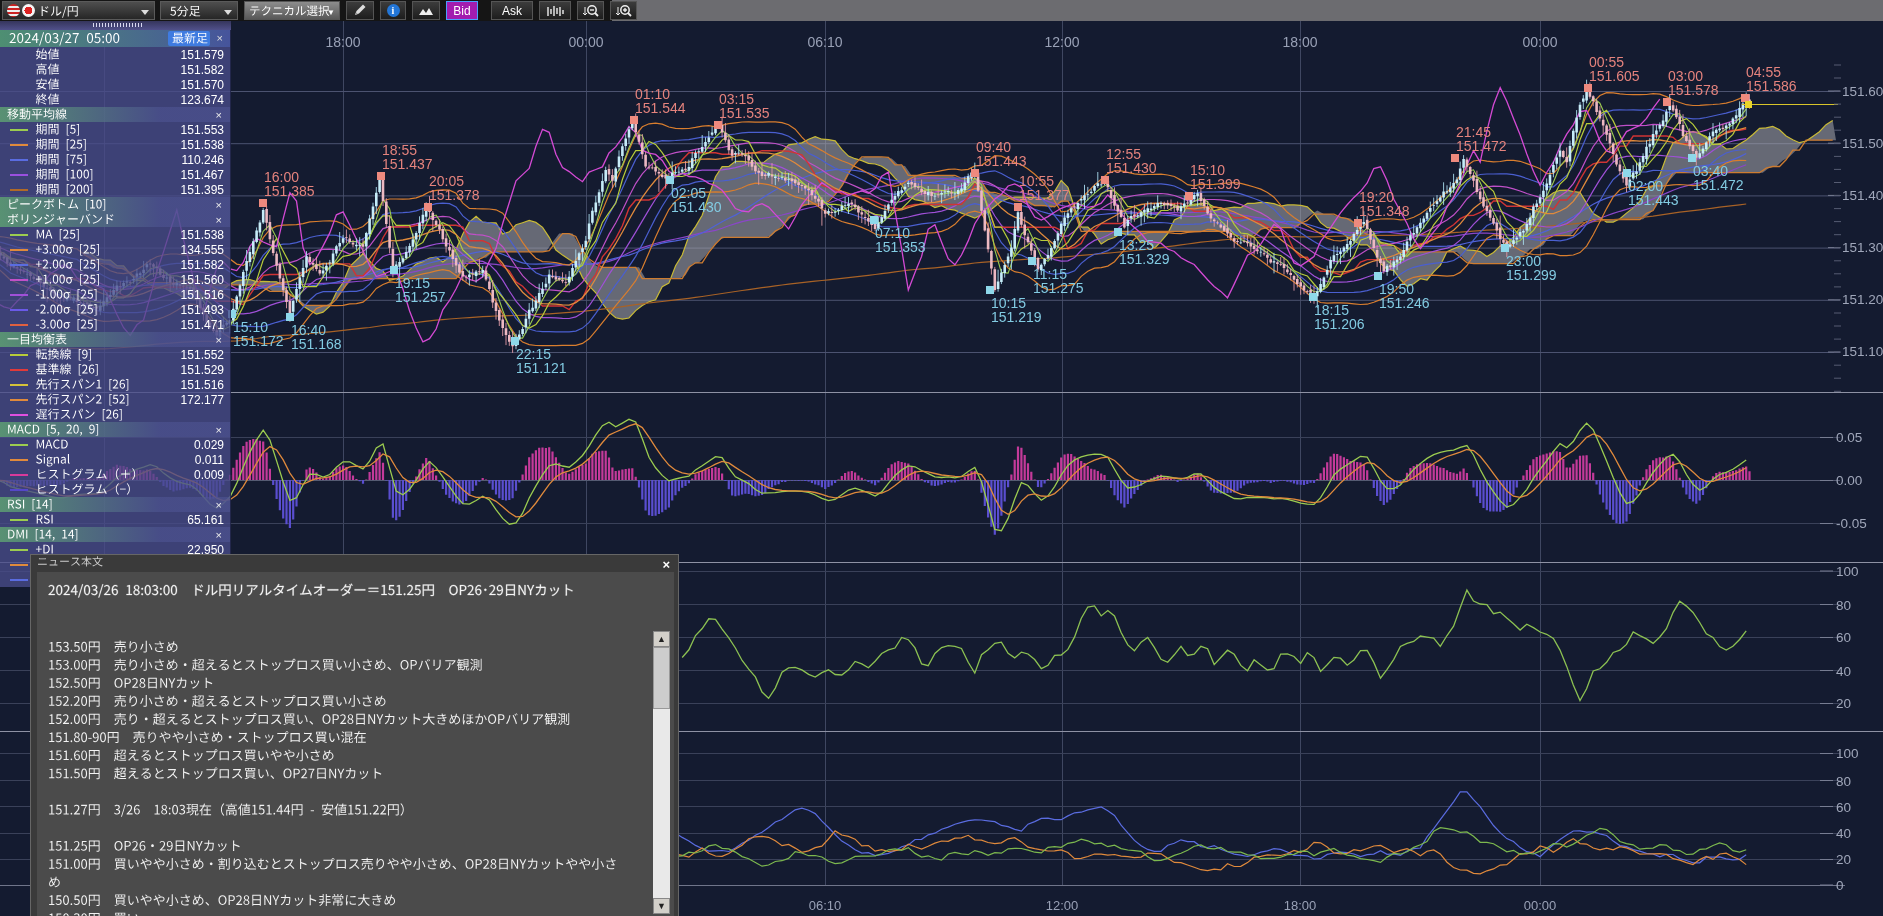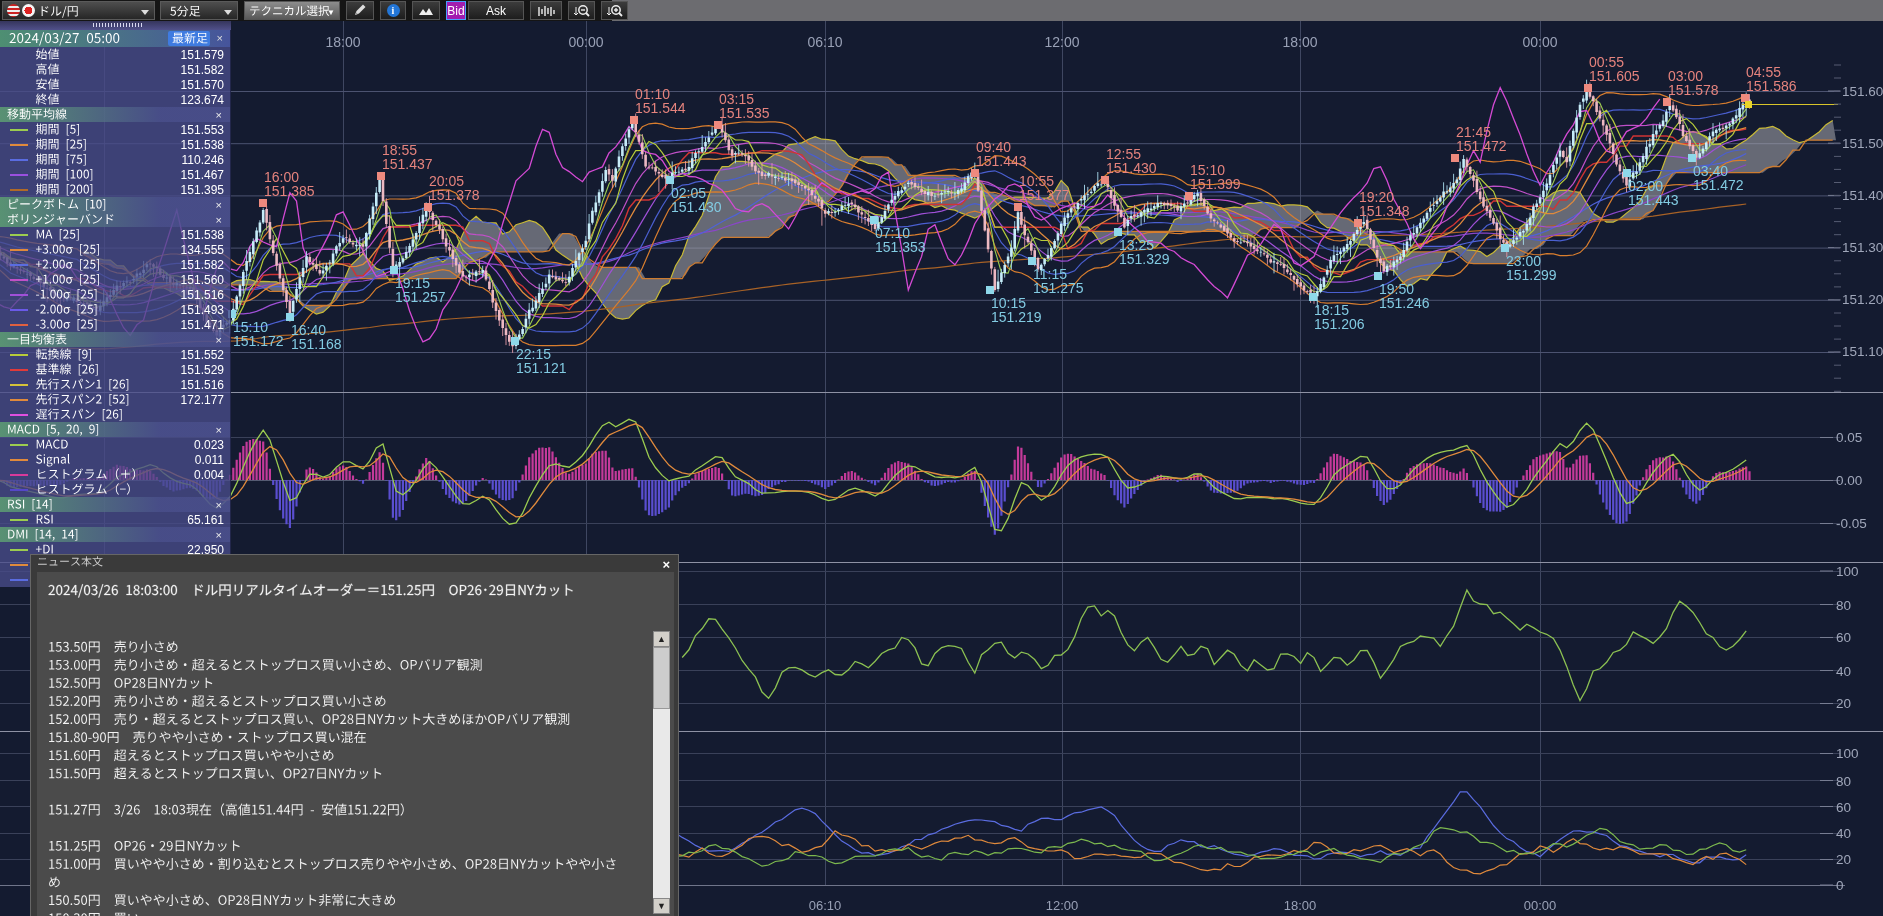--- a/index.html
+++ b/index.html
@@ -275,22 +275,22 @@
           </svg>
         </div>
   <div class="btn" style="width:26px">
           <span style="width:13px;height:13px;border-radius:50%;background:#2276d8;color:#fff;font-size:10px;font-weight:bold;line-height:13px;text-align:center;font-family:'Liberation Serif',serif">i</span>
         </div>
   <div class="btn" style="width:28px">
           <svg width="16" height="10">
             <path d="M1 9L5 3L8 7L11 2L15 9Z" fill="#eee"></path>
           </svg>
         </div>
-  <div class="btn" style="width:20px;background:#a21caf;border-color:#4a9fff">Bid</div>
-  <div class="btn" style="width:56px;margin-left:2px">Ask</div>
+  <div class="btn" style="width:32px;background:#a21caf;border-color:#4a9fff">Bid</div>
+  <div class="btn" style="width:42px;margin-left:13px">Ask</div>
   <div class="btn" style="width:32px">
           <svg width="18" height="12">
             <path d="M2 2v9M5 4v5M8 1v10M11 3v6M14 2v9M17 5v4" stroke="#eee" stroke-width="1.4"></path>
           </svg>
         </div>
   <div class="btn" style="width:27px">
           <svg width="16" height="14">
             <circle cx="9" cy="6" r="4.2" fill="none" stroke="#eee" stroke-width="1.5"></circle>
             <line x1="12" y1="9" x2="15" y2="12" stroke="#eee" stroke-width="1.8"></line>
             <line x1="7" y1="6" x2="11" y2="6" stroke="#eee" stroke-width="1.4"></line>
@@ -436,31 +436,31 @@
         <span class="pn"></span>
         <span class="pv"></span>
       </div>
       <div class="psec">
         <span></span>
         <span class="px">×</span>
       </div>
       <div class="prow">
         <span class="sw" style="background:#9ccc50"></span>
         <span class="pn"></span>
-        <span class="pv">0.023</span>
+        <span class="pv">0.029</span>
       </div>
       <div class="prow">
         <span class="sw" style="background:#e08a3c"></span>
         <span class="pn"></span>
         <span class="pv">0.011</span>
       </div>
       <div class="prow">
         <span class="sw" style="background:#d83a9b"></span>
         <span class="pn"></span>
-        <span class="pv">0.004</span>
+        <span class="pv">0.009</span>
       </div>
       <div class="prow">
         <span class="sw" style="background:#5548c8"></span>
         <span class="pn"></span>
         <span class="pv"></span>
       </div>
       <div class="psec">
         <span></span>
         <span class="px">×</span>
       </div>

